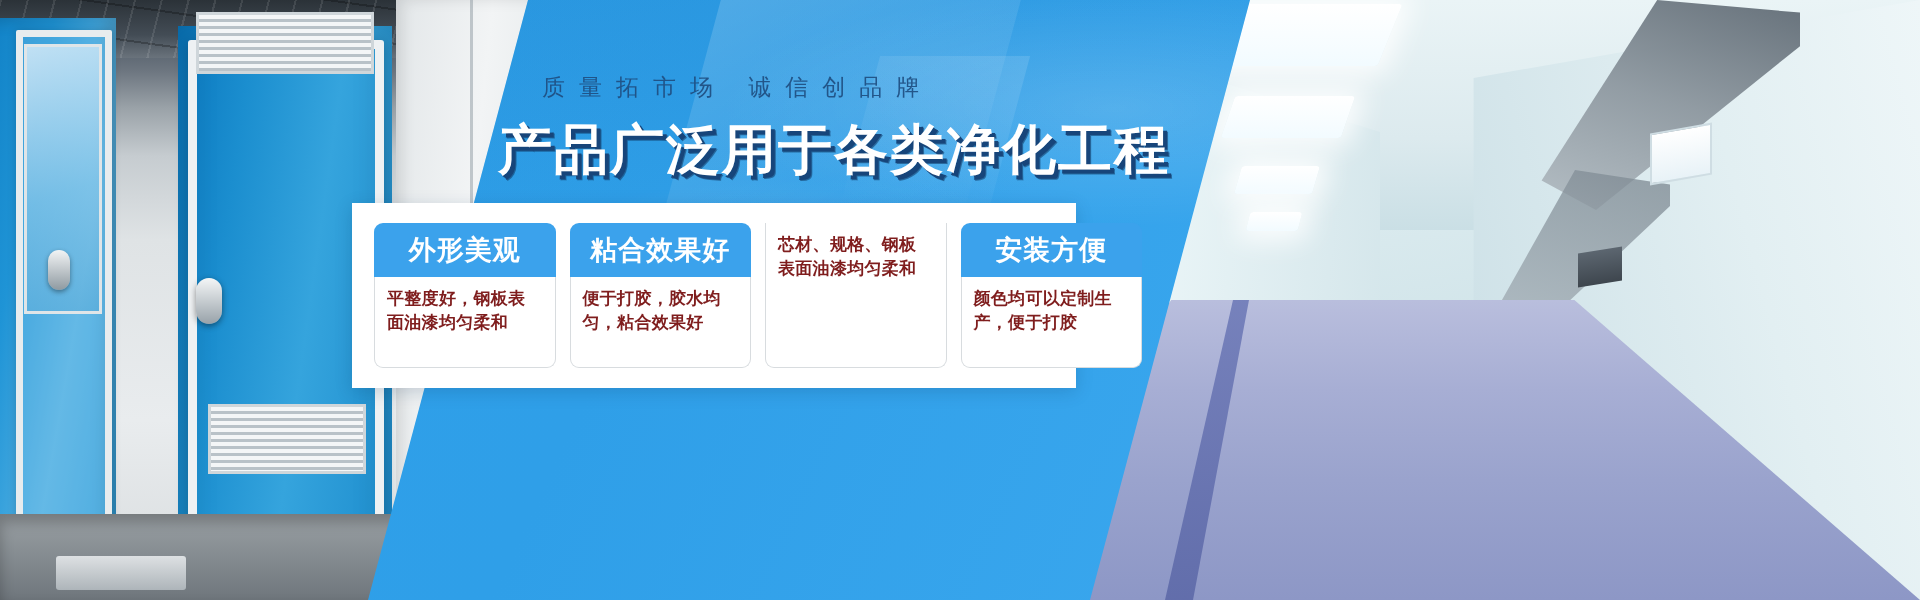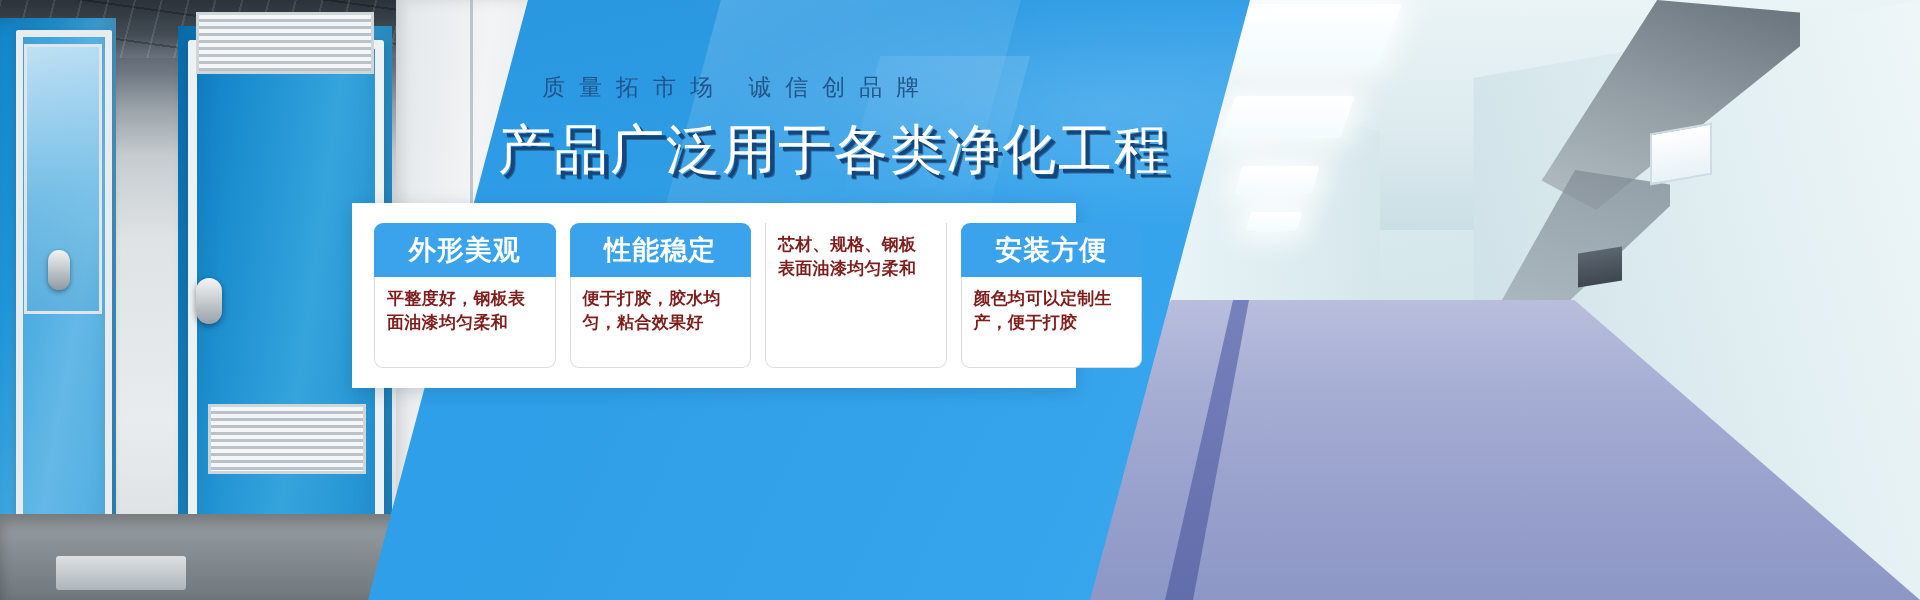--- a/index.html
+++ b/index.html
@@ -125,21 +125,21 @@
     transform:skewX(-15deg); }
   .blue-ghost2 { position:absolute; left:860px; top:56px; width:150px; height:150px;
     background:linear-gradient(200deg,rgba(255,255,255,.12),rgba(255,255,255,0));
     transform:skewX(-15deg); }
 
   
   .tagline { position:absolute; left:528px; top:72px; width:560px; text-align:left;
     font-size:23px; font-weight:500; color:#1f4f82; letter-spacing:14px; text-indent:14px;
     white-space:nowrap; opacity:.92; }
   .headline { position:absolute; left:498px; top:114px; width:620px; text-align:center;
-    font-size:54px; font-weight:normal; color:#ffffff; letter-spacing:2px; white-space:nowrap;
+    font-size:54px; font-weight:bold; color:#ffffff; letter-spacing:2px; white-space:nowrap;
     text-shadow:4px 4px 0 #17457a, 5px 5px 0 rgba(14,52,94,.55); }
 
   
   .cards-wrap { position:absolute; left:352px; top:203px; width:724px; height:185px;
     background:#ffffff; box-shadow:0 4px 16px rgba(10,50,90,.18); }
   .cards { position:absolute; left:0; top:0; width:812px; height:185px;
     display:flex; gap:14px; padding:20px 22px; }
   .card { flex:1 1 0; display:flex; flex-direction:column; }
   .card-head { height:54px; border-radius:9px 9px 0 0;
     background:#3ba2ec; display:flex; align-items:center; justify-content:center;
@@ -210,21 +210,21 @@
 
   <div class="cards-wrap">
     <div class="cards">
 
       <div class="card">
         <div class="card-head">外形美观</div>
         <div class="card-body">平整度好，钢板表面油漆均匀柔和</div>
       </div>
 
       <div class="card">
-        <div class="card-head">性能稳定</div>
+        <div class="card-head">粘合效果好</div>
         <div class="card-body">便于打胶，胶水均匀，粘合效果好</div>
       </div>
 
       <div class="card">
         <div class="card-body">芯材、规格、钢板表面油漆均匀柔和</div>
       </div>
 
       <div class="card">
         <div class="card-head">安装方便</div>
         <div class="card-body">颜色均可以定制生产，便于打胶</div>

